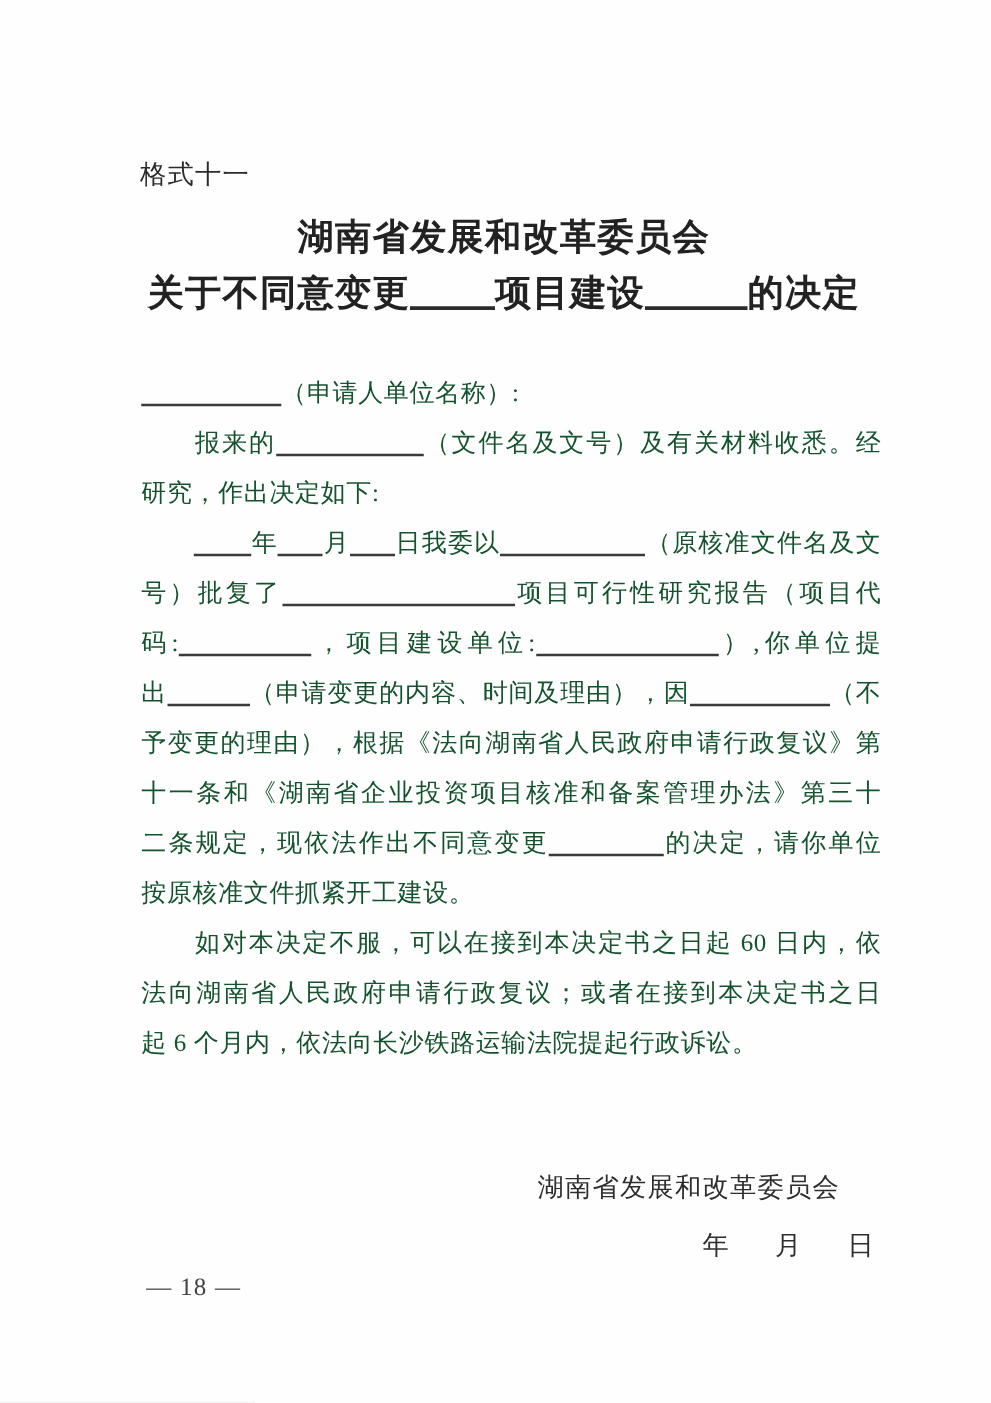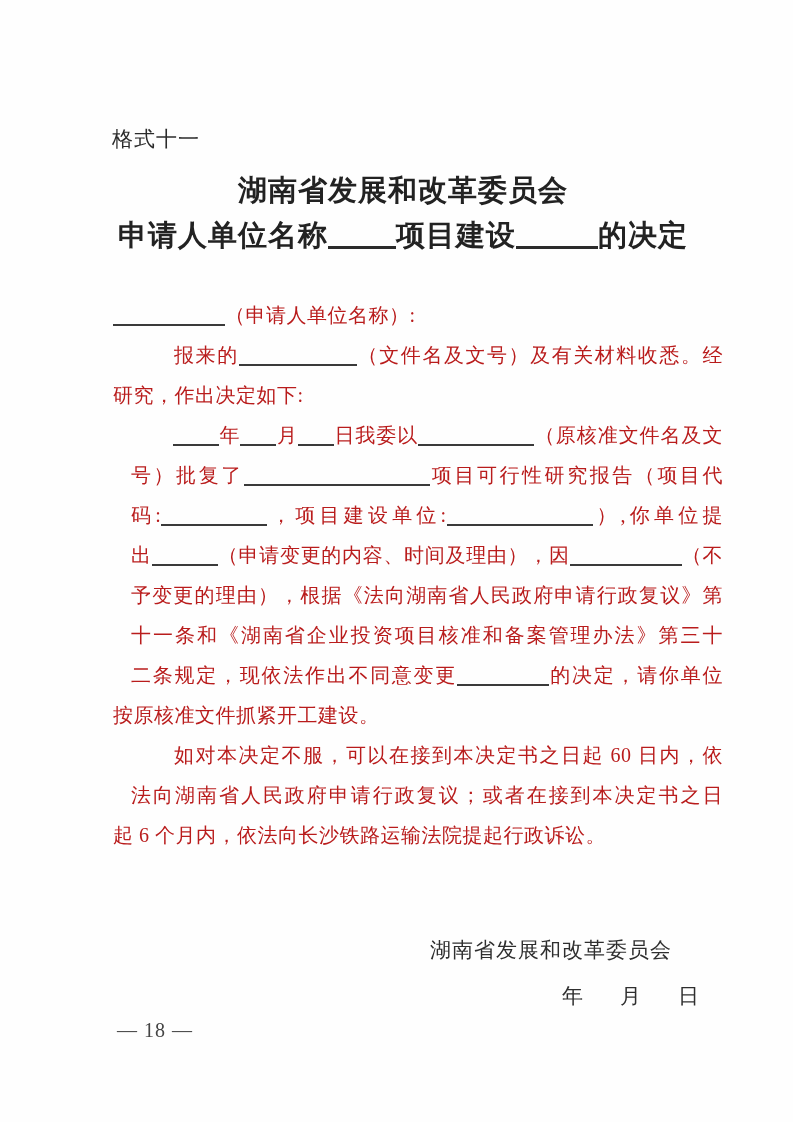--- a/index.html
+++ b/index.html
@@ -49,29 +49,28 @@
   }
 
   .body-block {
     position: absolute;
     left: 113px;
     top: 295px;
     width: 592px;
     font-size: 20px;
     letter-spacing: 0.5px;
     line-height: 40px;
-    color: #b91c1c;
+    color: #14532d;
   }
   .line { width: 100%; white-space: nowrap; }
   .line.just {
     text-align: justify;
     text-align-last: justify;
     text-justify: inter-character;
     white-space: normal;
-    margin-left: 18px;
   }
   .indent-spacer { display: inline-block; width: 42px; }
 
   .blank {
     display: inline-block;
     height: 3px;
     border-bottom: 2px solid #3a3a3a;
     vertical-align: -4px;
   }
 
@@ -110,21 +109,21 @@
 </style>
 </head>
 <body>
 
 <div class="page">
 
   <div class="format-label">格式十一</div>
 
   <div class="title-block">
     <div class="title-line1">湖南省发展和改革委员会</div>
-    <div class="title-line2"><span>申请人单位名称</span><span class="blank" style="width: 68px;"></span><span>项目建设</span><span class="blank" style="width: 82px;"></span><span>的决定</span></div>
+    <div class="title-line2"><span>关于不同意变更</span><span class="blank" style="width: 68px;"></span><span>项目建设</span><span class="blank" style="width: 82px;"></span><span>的决定</span></div>
   </div>
 
   <div class="body-block">
       <div class="line"><span class="blank" style="width: 112px;"></span><span>（申请人单位名称）:</span></div>
       <div class="line just"><span class="indent-spacer"></span><span>报来的</span><span class="blank" style="width: 118px;"></span><span>（文件名及文号）及有关材料收悉。经</span></div>
       <div class="line"><span>研究，作出决定如下:</span></div>
       <div class="line just"><span class="indent-spacer"></span><span class="blank" style="width: 46px;"></span><span>年</span><span class="blank" style="width: 36px;"></span><span>月</span><span class="blank" style="width: 36px;"></span><span>日我委以</span><span class="blank" style="width: 116px;"></span><span>（原核准文件名及文</span></div>
       <div class="line just"><span>号）批复了</span><span class="blank" style="width: 186px;"></span><span>项目可行性研究报告（项目代</span></div>
       <div class="line just"><span>码:</span><span class="blank" style="width: 106px;"></span><span>，项目建设单位:</span><span class="blank" style="width: 146px;"></span><span>）,你单位提</span></div>
       <div class="line just"><span>出</span><span class="blank" style="width: 66px;"></span><span>（申请变更的内容、时间及理由），因</span><span class="blank" style="width: 112px;"></span><span>（不</span></div>

